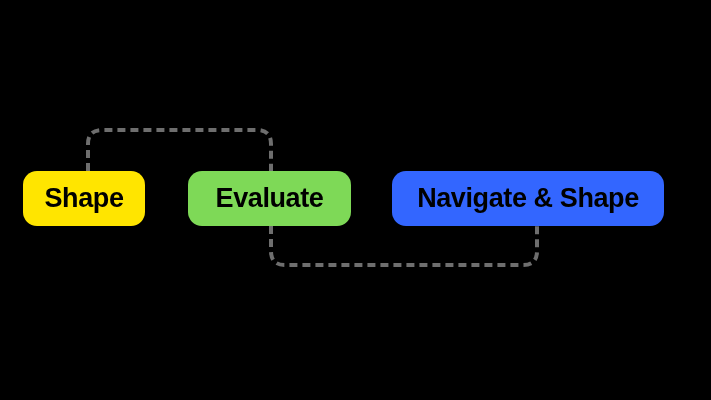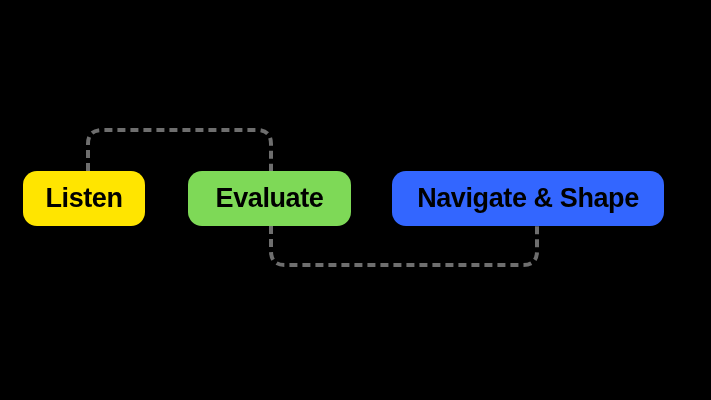--- a/index.html
+++ b/index.html
@@ -55,21 +55,21 @@
 <body>
 
 <div id="stage">
 
   <svg id="connectors" viewBox="0 0 711 400" width="711" height="400" xmlns="http://www.w3.org/2000/svg">
     <path fill="none" stroke="#6E6E6E" stroke-width="4" stroke-linecap="butt" stroke-dasharray="8 5" d="M 88 171 L 88 144 Q 88 130 102 130 L 257 130 Q 271 130 271 144 L 271 171"></path>
     <path fill="none" stroke="#6E6E6E" stroke-width="4" stroke-linecap="butt" stroke-dasharray="8 5" d="M 271 226 L 271 251 Q 271 265 285 265 L 523 265 Q 537 265 537 251 L 537 226"></path>
   </svg>
 
   <div id="node-listen" class="node" style="background:#FFE500;">
-    <span class="node-label">Listen</span>
+    <span class="node-label">Shape</span>
   </div>
 
   <div id="node-evaluate" class="node" style="background:#7ED957;">
     <span class="node-label">Evaluate</span>
   </div>
 
   <div id="node-navigate" class="node" style="background:#3366FF;">
     <span class="node-label">Navigate &amp; Shape</span>
   </div>
 

